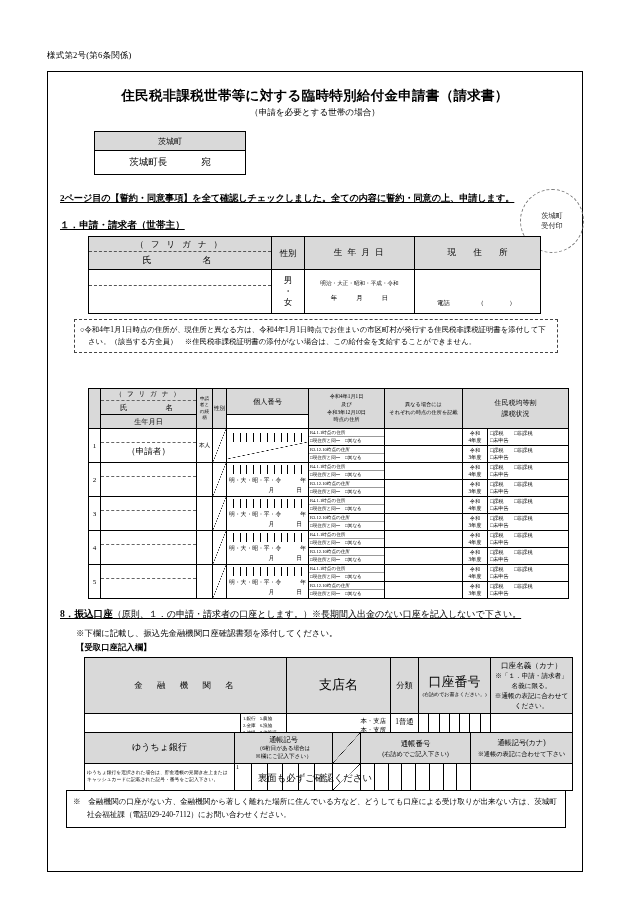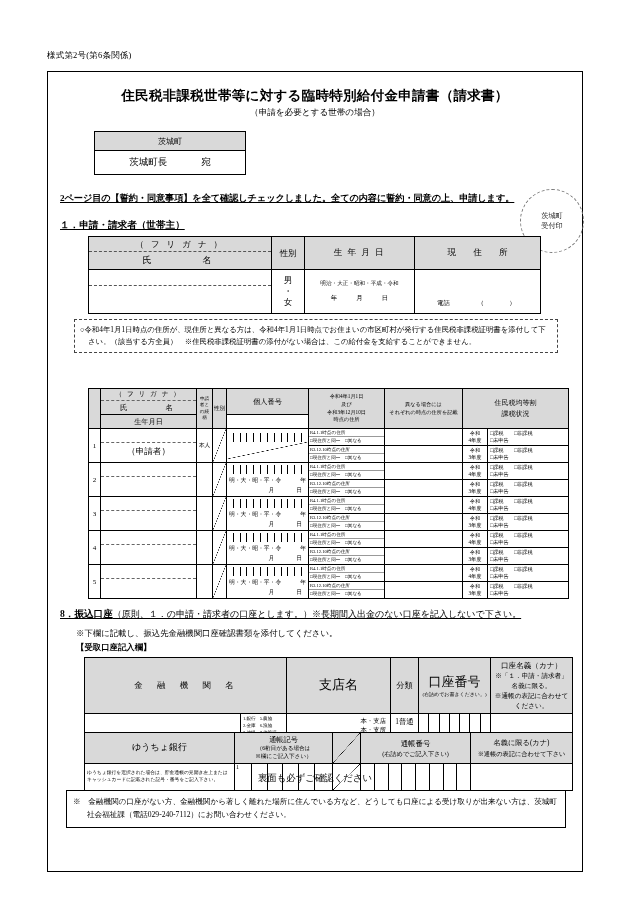--- a/index.html
+++ b/index.html
@@ -721,21 +721,21 @@
           <div style="font-size:7.2px">通帳記号</div>
           <div style="font-size:5.6px">（6桁目がある場合は</div>
           <div style="font-size:5.6px">※欄にご記入下さい）</div>
         </td>
         <td class="hdr slash"></td>
         <td class="hdr ctr" style="padding:3px 1px;line-height:1.5">
           <div style="font-size:7.4px">通帳番号</div>
           <div style="font-size:6.2px">(右詰めでご記入下さい)</div>
         </td>
         <td class="hdr ctr" style="padding:3px 1px;line-height:1.5">
-          <div style="font-size:7.2px">名義に限る(カナ)</div>
+          <div style="font-size:7.2px">通帳記号(カナ)</div>
           <div style="font-size:6.2px">※通帳の表記に合わせて下さい</div>
         </td>
       </tr>
       <tr style="height:26px">
         <td style="padding:1px 2px;font-size:4.8px;line-height:1.45">ゆうちょ銀行を選択された場合は、貯金通帳の見開き左上またはキャッシュカードに記載された記号・番号をご記入下さい。</td>
         <td style="padding:0">
           <div class="grid" style="height:26px">
             <i style="font-size:6px;padding-left:1px">1</i>
                   <i></i>
                   <i></i>

